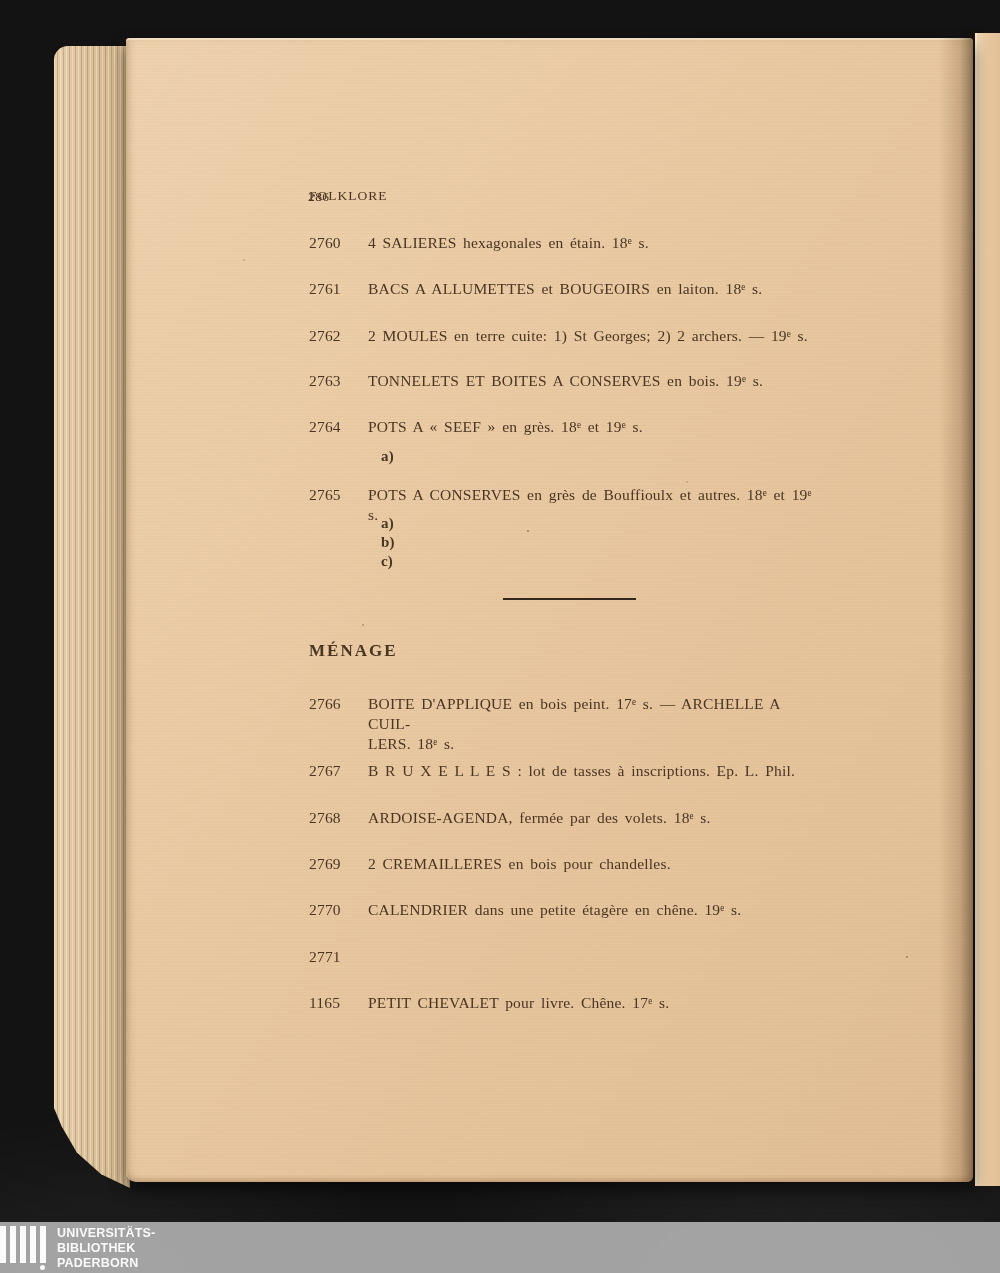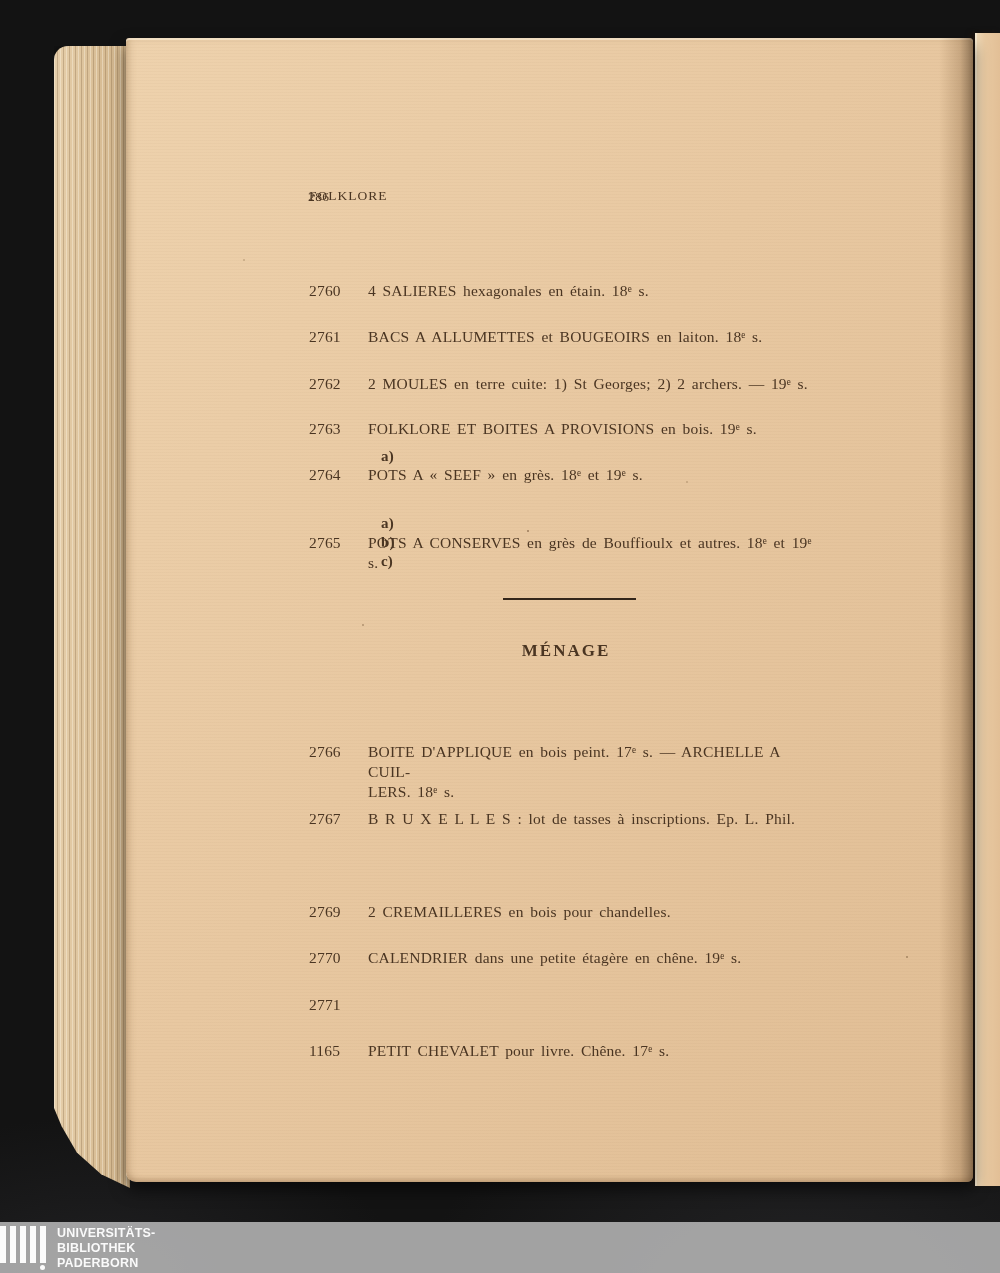--- a/index.html
+++ b/index.html
@@ -49,26 +49,26 @@
     box-shadow:527px 530px 0 0 rgba(92,62,34,.55),
                362px 624px 0 0 rgba(92,62,34,.4),
                686px 481px 0 0 rgba(110,78,46,.3),
                906px 956px 0 0 rgba(92,62,34,.45),
                243px 259px 0 0 rgba(110,78,46,.3);}
   
   .pg-head-number{position:absolute;left:308px;top:189px;font-size:13.5px;letter-spacing:.4px;}
   .pg-head-title{position:absolute;left:309px;width:508px;top:188px;text-align:left;
     font-size:13.5px;letter-spacing:1px;}
   .entry{position:absolute;left:309px;width:514px;display:flex;
-    font-size:15.5px;line-height:20px;letter-spacing:.2px;word-spacing:2.5px;margin-top:48px;}
+    font-size:15.5px;line-height:20px;letter-spacing:.2px;word-spacing:2.5px;}
   .entry .num{flex:none;width:59px;}
   .entry .desc{flex:1;}
   .sub{position:absolute;left:381px;font-size:15px;font-weight:600;letter-spacing:.2px;}
   .divider{position:absolute;left:503px;top:598px;width:133px;height:2px;background:#33261a;}
-  .section-title{position:absolute;left:309px;width:514px;top:641px;text-align:center;
+  .section-title{position:absolute;left:309px;width:514px;top:641px;text-align:left;
     font-size:17px;font-weight:bold;letter-spacing:2px;}
   
   .wm-band{position:absolute;left:0;bottom:0;width:1000px;height:51px;background:rgba(167,167,167,.97);margin-top:8px;}
   .wm-logo{position:absolute;left:0;top:4px;width:50px;height:44px;}
   .wm-bar{position:absolute;top:0;width:6px;height:37px;background:#fbfbfb;}
   .wm-dot{position:absolute;left:40px;top:39px;width:5px;height:5px;background:#fbfbfb;border-radius:50%;}
   .wm-text{position:absolute;left:57px;top:4px;
     font-family:"Liberation Sans","DejaVu Sans",sans-serif;
     font-size:12.5px;font-weight:bold;line-height:15px;color:#fafafa;letter-spacing:.2px;}
 </style>
@@ -93,21 +93,21 @@
   <div class="entry" style="top:279px">
     <span class="num">2761</span>
     <span class="desc">BACS A ALLUMETTES et BOUGEOIRS en laiton. 18ᵉ s.</span>
   </div>
   <div class="entry" style="top:326px">
     <span class="num">2762</span>
     <span class="desc">2 MOULES en terre cuite: 1) St Georges; 2) 2 archers. — 19ᵉ s.</span>
   </div>
   <div class="entry" style="top:371px">
     <span class="num">2763</span>
-    <span class="desc">FOLKLORE ET BOITES A PROVISIONS en bois. 19ᵉ s.</span>
+    <span class="desc">TONNELETS ET BOITES A CONSERVES en bois. 19ᵉ s.</span>
   </div>
   <div class="entry" style="top:417px">
     <span class="num">2764</span>
     <span class="desc">POTS A « SEEF » en grès. 18ᵉ et 19ᵉ s.</span>
   </div>
   <div class="sub" style="top:448px">a)</div>
 
   <div class="entry" style="top:485px">
     <span class="num">2765</span>
     <span class="desc">POTS A CONSERVES en grès de Bouffioulx et autres. 18ᵉ et 19ᵉ s.</span>
@@ -120,20 +120,24 @@
   <div class="section-title">MÉNAGE</div>
 
   <div class="entry" style="top:694px">
     <span class="num">2766</span>
     <span class="desc"><span>BOITE D'APPLIQUE en bois peint. 17ᵉ s. — ARCHELLE A CUIL-</span><br>
       <span>LERS. 18ᵉ s.</span></span>
   </div>
   <div class="entry" style="top:761px">
     <span class="num">2767</span>
     <span class="desc">B R U X E L L E S :  lot de tasses à inscriptions. Ep. L. Phil.</span>
+  </div>
+  <div class="entry" style="top:808px">
+    <span class="num">2768</span>
+    <span class="desc">ARDOISE-AGENDA, fermée par des volets. 18ᵉ s.</span>
   </div>
   <div class="entry" style="top:854px">
     <span class="num">2769</span>
     <span class="desc">2 CREMAILLERES en bois pour chandelles.</span>
   </div>
   <div class="entry" style="top:900px">
     <span class="num">2770</span>
     <span class="desc">CALENDRIER dans une petite étagère en chêne. 19ᵉ s.</span>
   </div>
   <div class="entry" style="top:947px">

